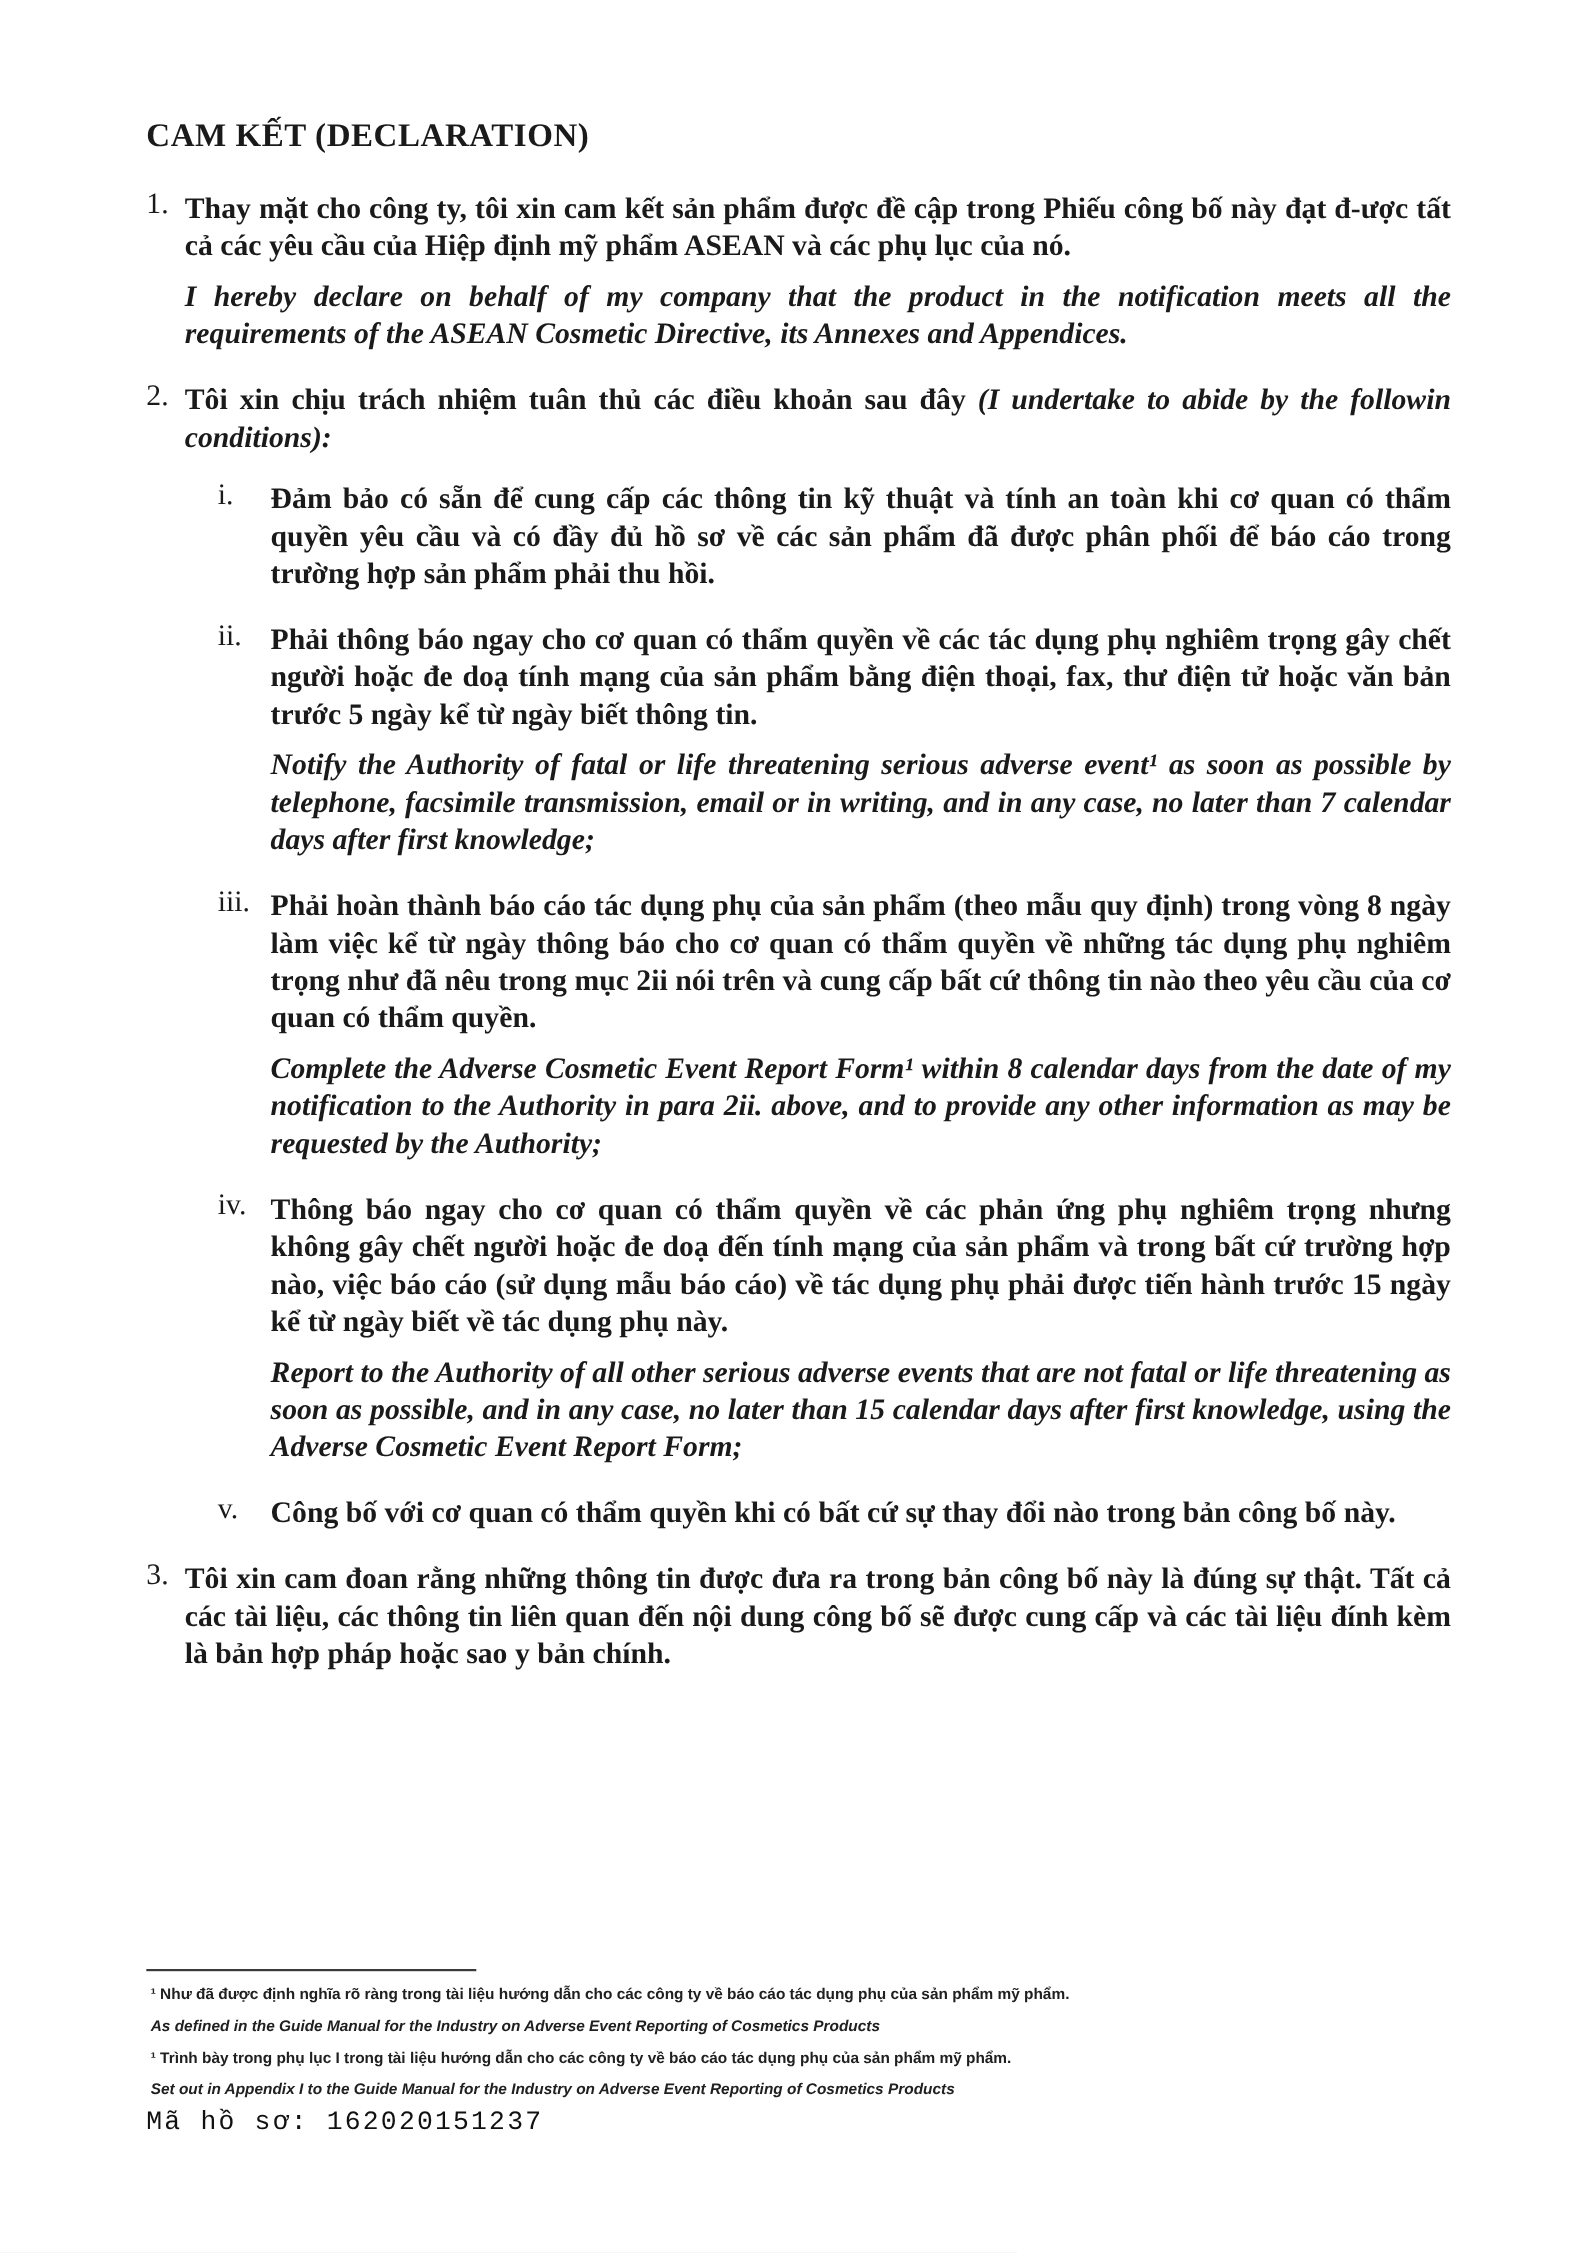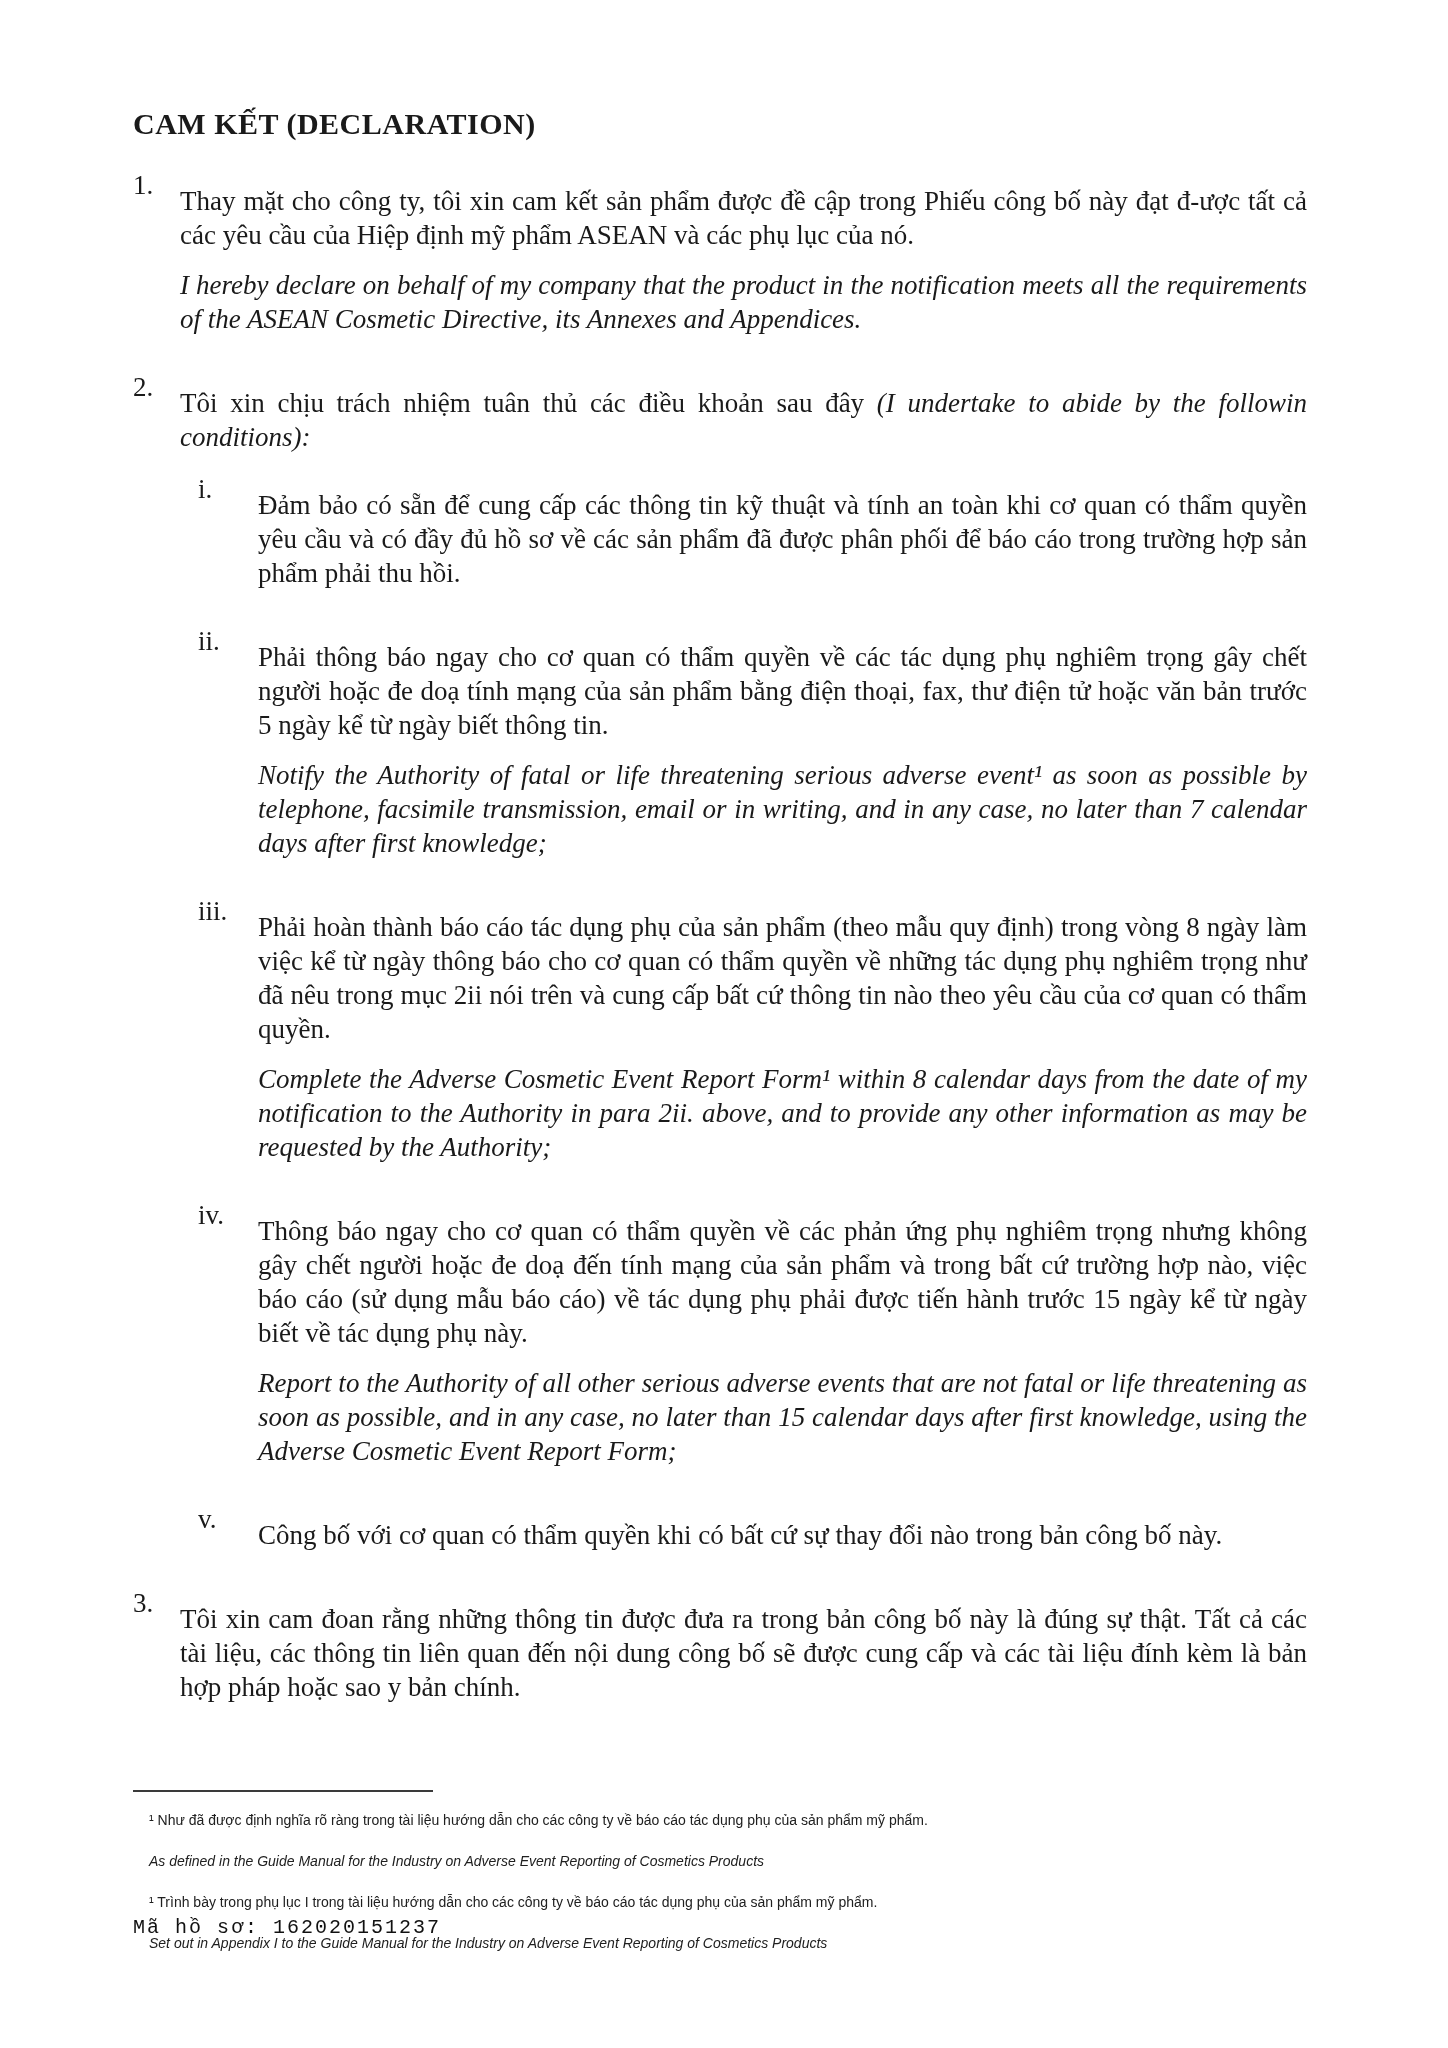--- a/index.html
+++ b/index.html
@@ -18,21 +18,21 @@
     font-size:27px;
     line-height:34px;
   }
   .doc-title {
     font-weight:bold;
     font-size:30px;
     line-height:36px;
     margin:0 0 26px 0;
     letter-spacing:0.5px;
   }
-  p { margin:16px; }
+  p { margin:4px;font-weight:bold; }
   .item { display:flex; margin-top:18px; }
   .item-marker { flex:none; width:31px; }
   .item-body { flex:1; text-align:justify; }
   .en { font-style:italic; margin-top:12px; text-align:justify; }
   .lead-en { font-style:italic; }
   .sub { display:flex; margin-top:18px; }
   .sub-marker { flex:none; width:44px; margin-left:34px; }
   .sub-body { flex:1; text-align:justify; }
   .footnotes {
     position:absolute;
@@ -46,21 +46,21 @@
   .fn-rule {
     width:300px; height:0;
     border-top:2px solid #3a3a3a;
     margin-bottom:8px;
   }
   .fn-en { font-style:italic; }
   .docket {
     position:absolute;
     left:133px; top:1916px;
     font-family:"Liberation Mono", "DejaVu Sans Mono", monospace;
-    font-size:20px;
+    font-size:24px;
     letter-spacing:2px;
     color:#111;
     white-space:nowrap;
   }
 </style>
 </head>
 <body>
 
 <div class="page">
   <div class="content">

